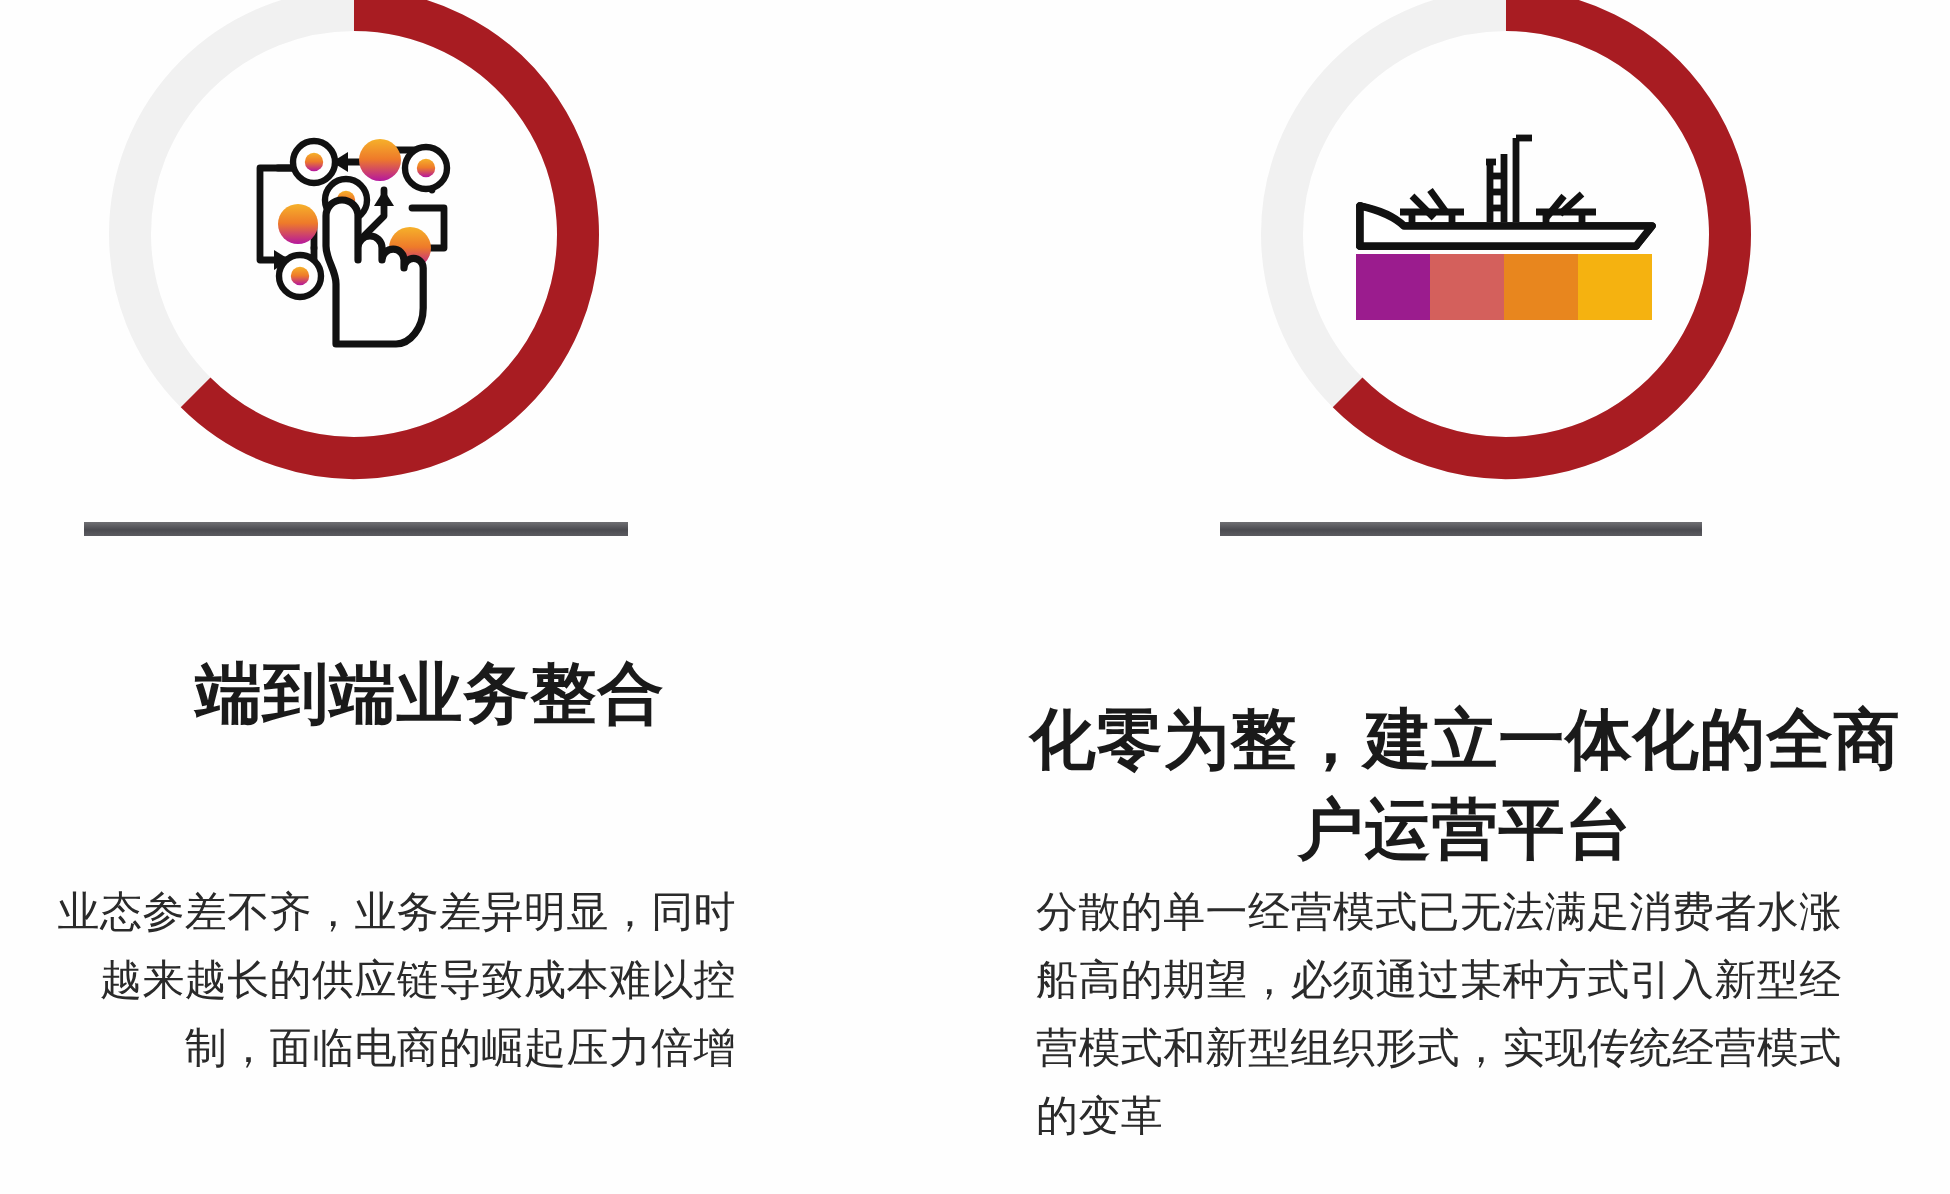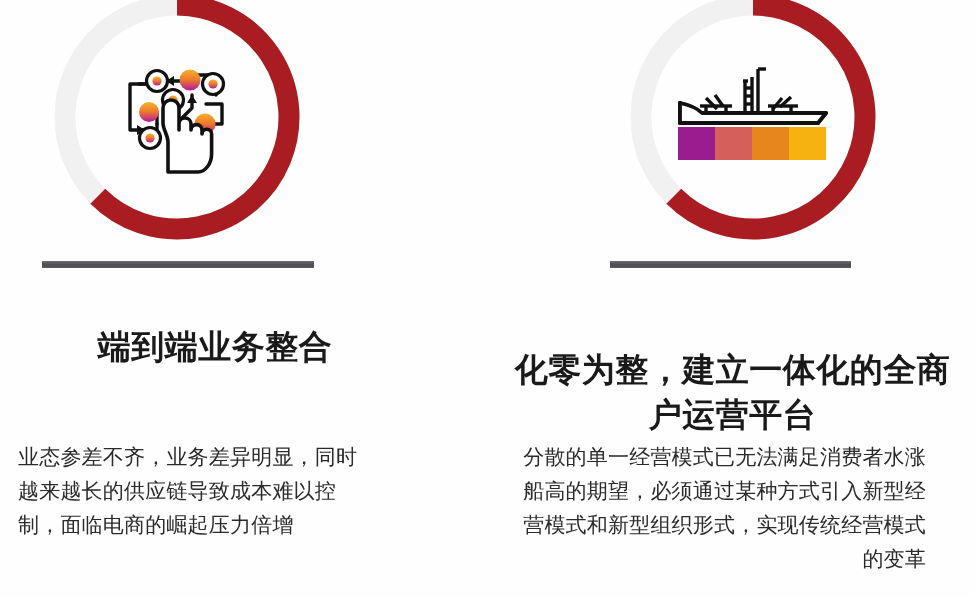--- a/index.html
+++ b/index.html
@@ -91,25 +91,25 @@
   .body-text {
     position: absolute;
     color: #2a2a2a;
     font-size: 21px;
     line-height: 1.62;
     letter-spacing: 0.2px;
   }
   .panel.left .body-text {
     left: 18px; top: 440px;
     width: 350px;
+    text-align: right;
   }
   .panel.right .body-text {
-    left: 18px; top: 440px;
+    left: 30px; top: 440px;
     width: 420px;
-    text-align: right;
   }
 </style>
 </head>
 <body>
 
 <div class="slide">
 
   <div class="panel left">
 
     <div class="ring-wrap">

